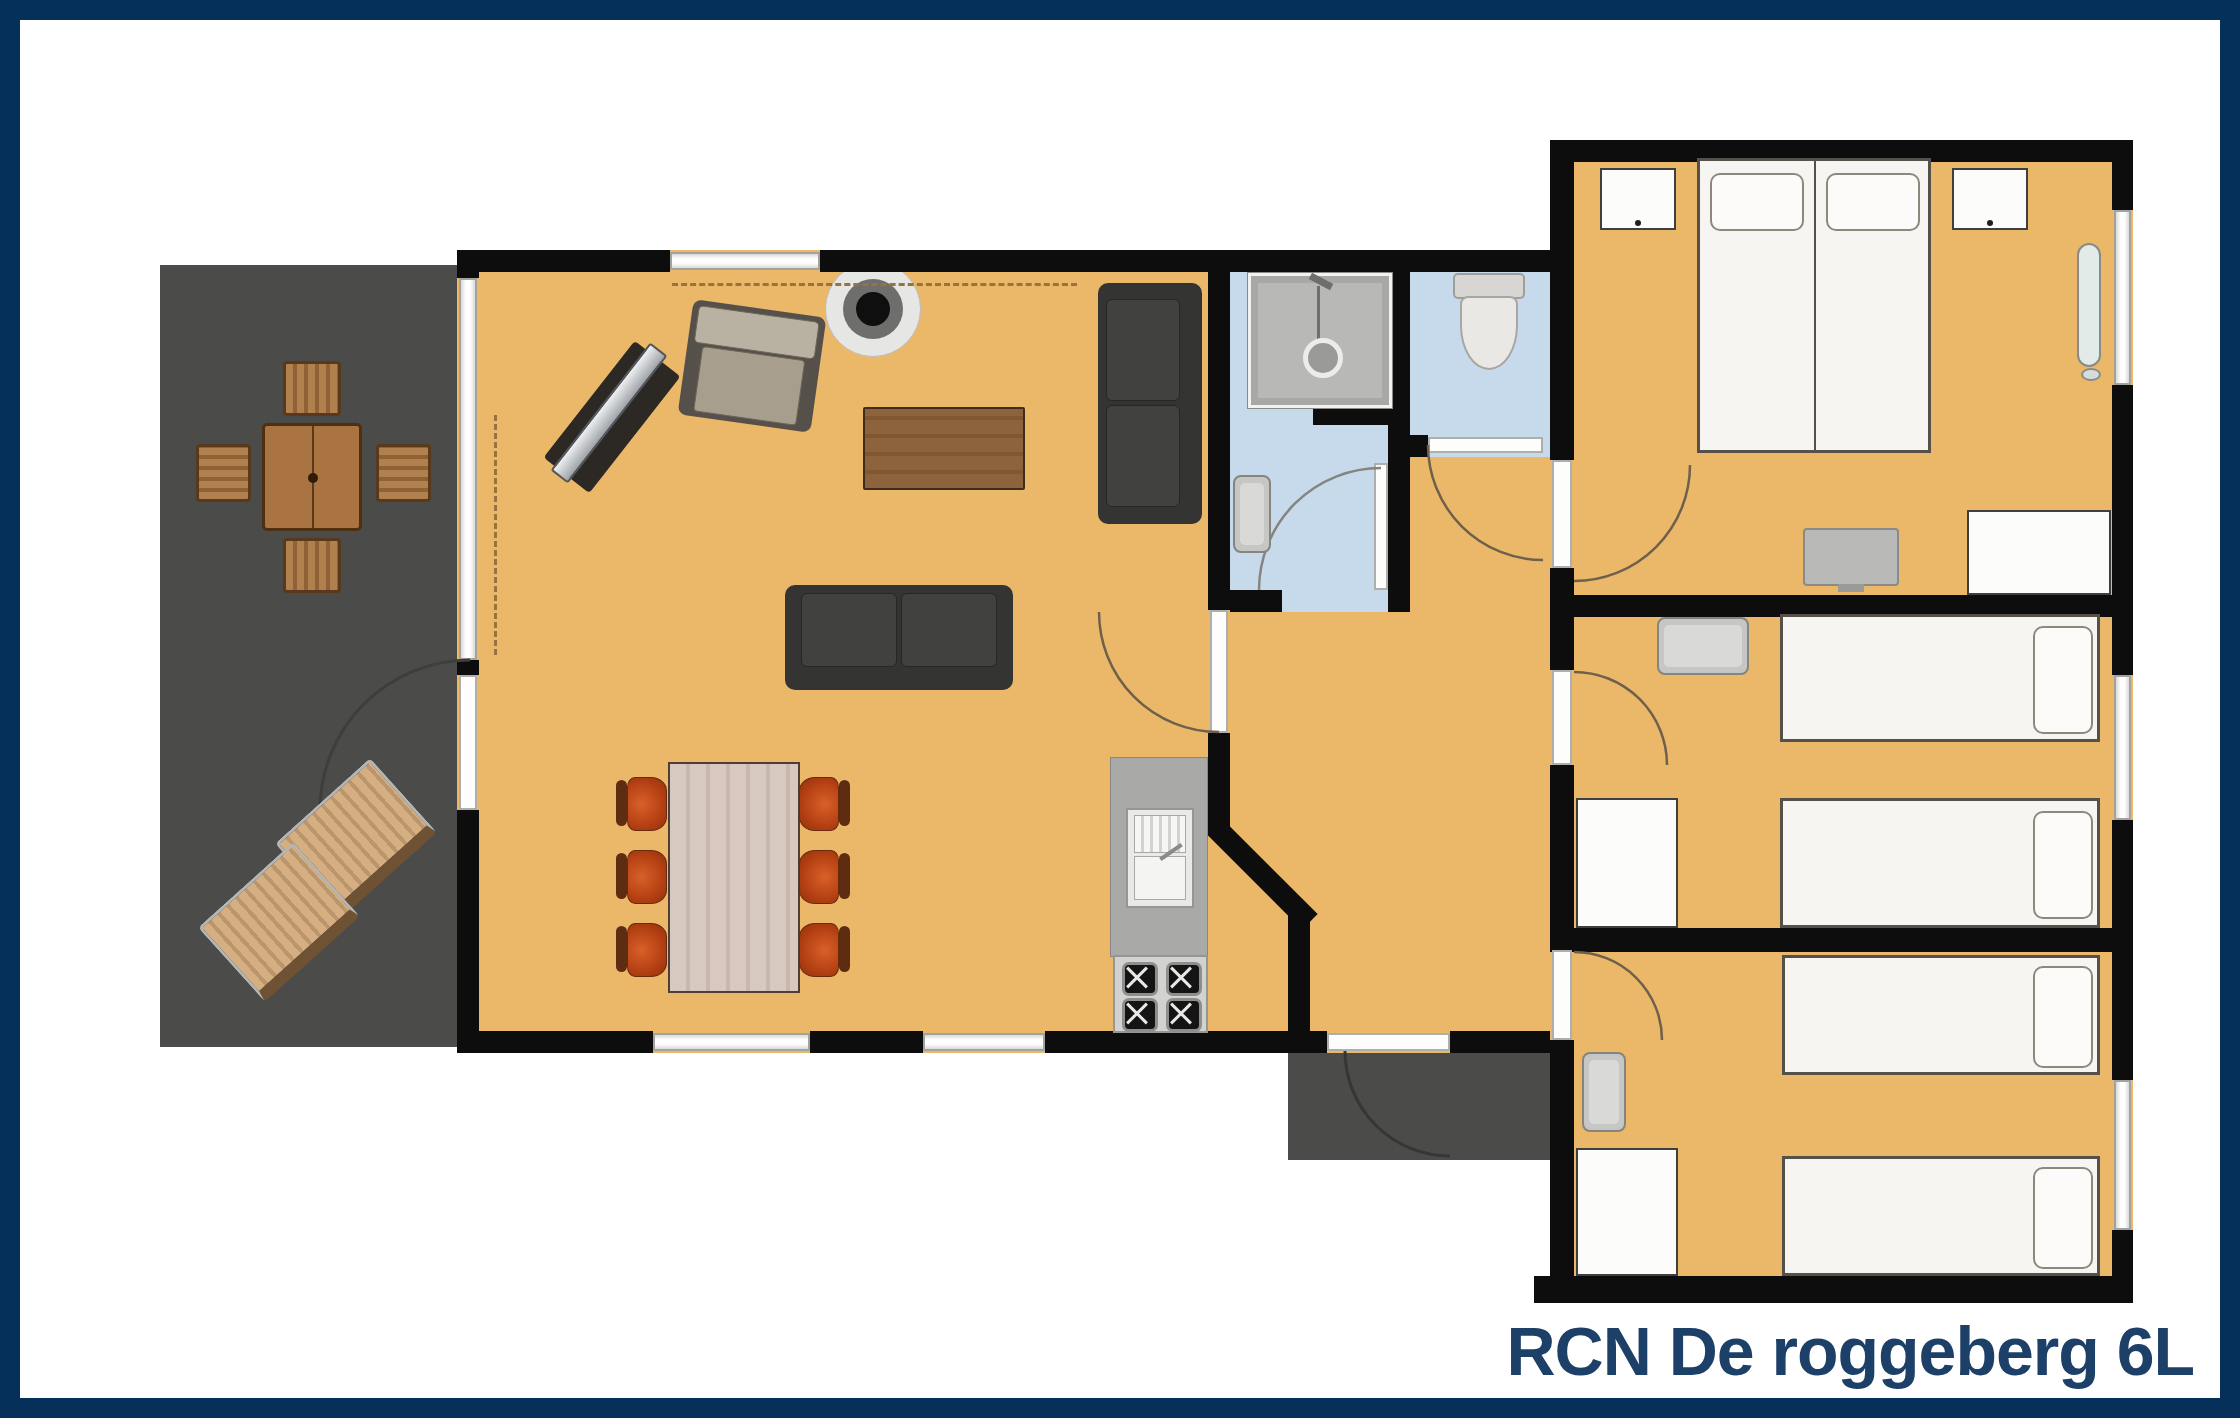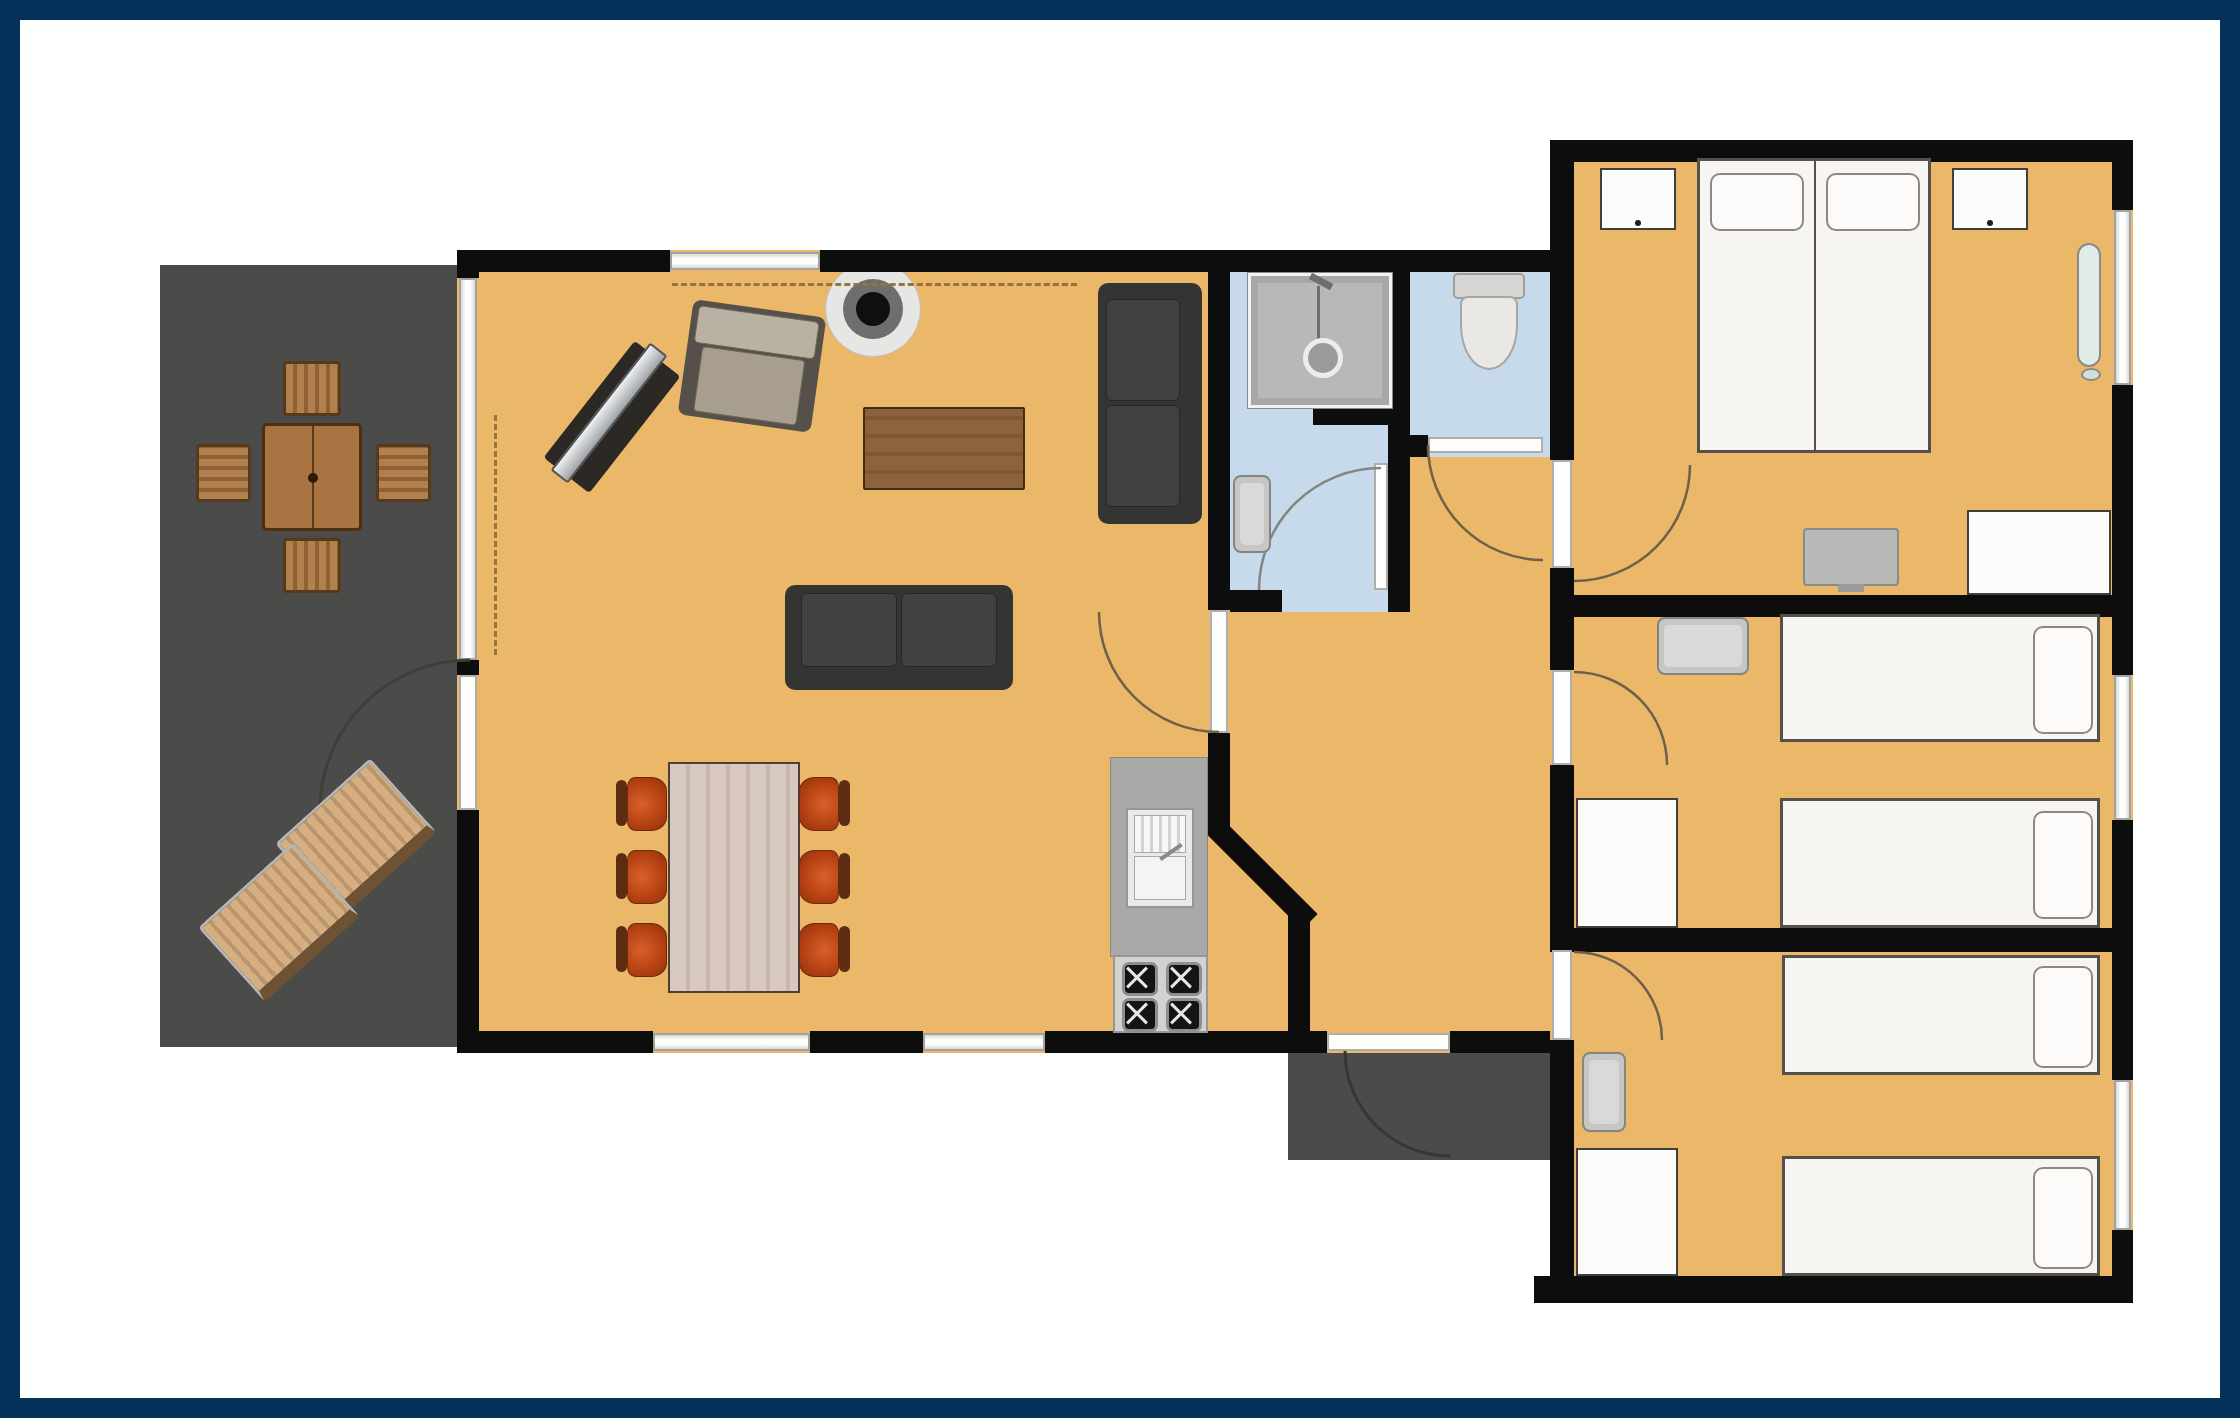--- a/index.html
+++ b/index.html
@@ -245,13 +245,14 @@
 
   <div class="fur graybox" style="left:1562px;top:1032px;width:44px;height:80px;"></div>
   <div class="fur bed" style="left:1762px;top:935px;width:318px;height:120px;">
     <span class="pillow" style="left:248px;top:8px;width:56px;height:98px;"></span>
   </div>
   <div class="fur bed" style="left:1762px;top:1136px;width:318px;height:120px;">
     <span class="pillow" style="left:248px;top:8px;width:56px;height:98px;"></span>
   </div>
   <div class="fur plainbox" style="left:1556px;top:1128px;width:102px;height:128px;"></div>
 
+  <div id="title">RCN De roggeberg 6L</div>
 </div>
 
 </body></html>

